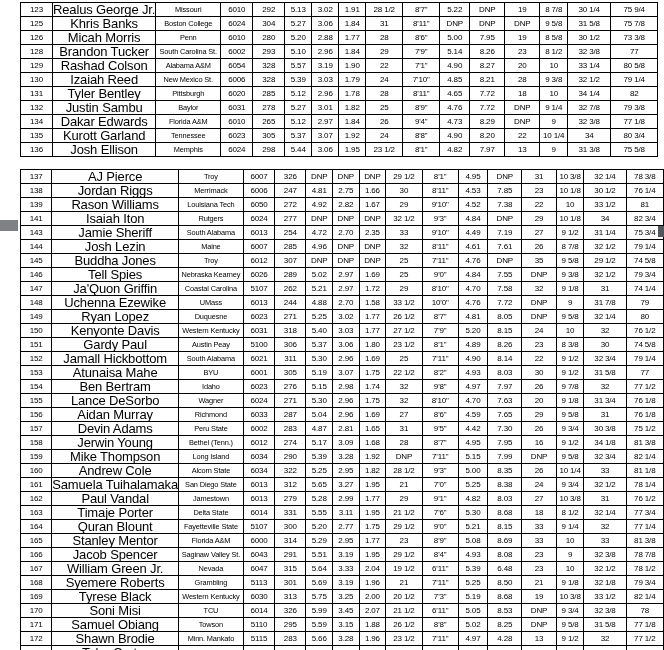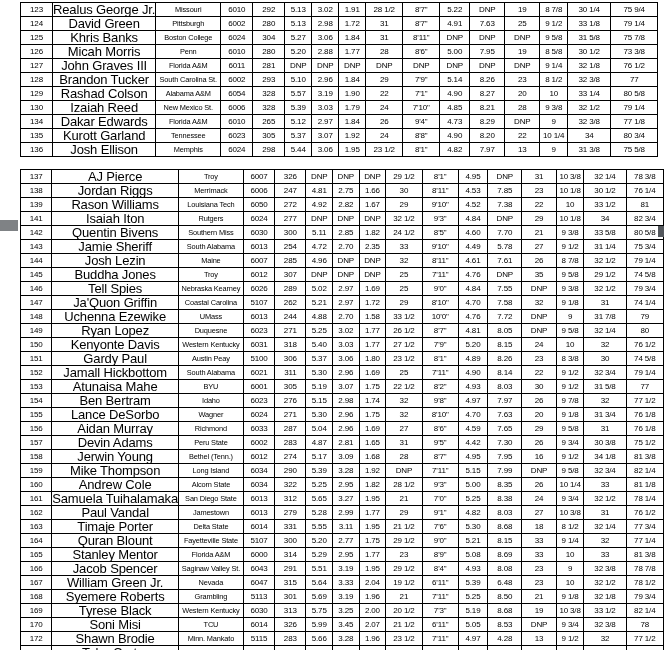--- a/index.html
+++ b/index.html
@@ -76,38 +76,20 @@
           <td class="c8">28 1/2</td>
           <td class="c9">8'7"</td>
           <td class="c10">5.22</td>
           <td class="c11">DNP</td>
           <td class="c12">19</td>
           <td class="c13">8 7/8</td>
           <td class="c14">30 1/4</td>
           <td class="c15">75 9/4</td>
         </tr>
         <tr>
-          <td class="c0">124</td>
-          <td class="c1">David Green</td>
-          <td class="c2">Pittsburgh</td>
-          <td class="c3">6002</td>
-          <td class="c4">280</td>
-          <td class="c5">5.13</td>
-          <td class="c6">2.98</td>
-          <td class="c7">1.72</td>
-          <td class="c8">31</td>
-          <td class="c9">8'7"</td>
-          <td class="c10">4.91</td>
-          <td class="c11">7.63</td>
-          <td class="c12">25</td>
-          <td class="c13">9 1/2</td>
-          <td class="c14">33 1/8</td>
-          <td class="c15">79 1/4</td>
-        </tr>
-        <tr>
           <td class="c0">125</td>
           <td class="c1">Khris Banks</td>
           <td class="c2">Boston College</td>
           <td class="c3">6024</td>
           <td class="c4">304</td>
           <td class="c5">5.27</td>
           <td class="c6">3.06</td>
           <td class="c7">1.84</td>
           <td class="c8">31</td>
           <td class="c9">8'11"</td>
@@ -130,38 +112,20 @@
           <td class="c8">28</td>
           <td class="c9">8'6"</td>
           <td class="c10">5.00</td>
           <td class="c11">7.95</td>
           <td class="c12">19</td>
           <td class="c13">8 5/8</td>
           <td class="c14">30 1/2</td>
           <td class="c15">73 3/8</td>
         </tr>
         <tr>
-          <td class="c0">127</td>
-          <td class="c1">John Graves III</td>
-          <td class="c2">Florida A&amp;M</td>
-          <td class="c3">6011</td>
-          <td class="c4">281</td>
-          <td class="c5">DNP</td>
-          <td class="c6">DNP</td>
-          <td class="c7">DNP</td>
-          <td class="c8">DNP</td>
-          <td class="c9">DNP</td>
-          <td class="c10">DNP</td>
-          <td class="c11">DNP</td>
-          <td class="c12">DNP</td>
-          <td class="c13">9 1/4</td>
-          <td class="c14">32 1/8</td>
-          <td class="c15">76 1/2</td>
-        </tr>
-        <tr>
           <td class="c0">128</td>
           <td class="c1">Brandon Tucker</td>
           <td class="c2">South Carolina St.</td>
           <td class="c3">6002</td>
           <td class="c4">293</td>
           <td class="c5">5.10</td>
           <td class="c6">2.96</td>
           <td class="c7">1.84</td>
           <td class="c8">29</td>
           <td class="c9">7'9"</td>
@@ -200,20 +164,56 @@
           <td class="c6">3.03</td>
           <td class="c7">1.79</td>
           <td class="c8">24</td>
           <td class="c9">7'10"</td>
           <td class="c10">4.85</td>
           <td class="c11">8.21</td>
           <td class="c12">28</td>
           <td class="c13">9 3/8</td>
           <td class="c14">32 1/2</td>
           <td class="c15">79 1/4</td>
+        </tr>
+        <tr>
+          <td class="c0">131</td>
+          <td class="c1">Tyler Bentley</td>
+          <td class="c2">Pittsburgh</td>
+          <td class="c3">6020</td>
+          <td class="c4">285</td>
+          <td class="c5">5.12</td>
+          <td class="c6">2.96</td>
+          <td class="c7">1.78</td>
+          <td class="c8">28</td>
+          <td class="c9">8'11"</td>
+          <td class="c10">4.65</td>
+          <td class="c11">7.72</td>
+          <td class="c12">18</td>
+          <td class="c13">10</td>
+          <td class="c14">34 1/4</td>
+          <td class="c15">82</td>
+        </tr>
+        <tr>
+          <td class="c0">132</td>
+          <td class="c1">Justin Sambu</td>
+          <td class="c2">Baylor</td>
+          <td class="c3">6031</td>
+          <td class="c4">278</td>
+          <td class="c5">5.27</td>
+          <td class="c6">3.01</td>
+          <td class="c7">1.82</td>
+          <td class="c8">25</td>
+          <td class="c9">8'9"</td>
+          <td class="c10">4.76</td>
+          <td class="c11">7.72</td>
+          <td class="c12">DNP</td>
+          <td class="c13">9 1/4</td>
+          <td class="c14">32 7/8</td>
+          <td class="c15">79 3/8</td>
         </tr>
         <tr>
           <td class="c0">134</td>
           <td class="c1">Dakar Edwards</td>
           <td class="c2">Florida A&amp;M</td>
           <td class="c3">6010</td>
           <td class="c4">265</td>
           <td class="c5">5.12</td>
           <td class="c6">2.97</td>
           <td class="c7">1.84</td>
@@ -351,50 +351,32 @@
           <td class="c8">32 1/2</td>
           <td class="c9">9'3"</td>
           <td class="c10">4.84</td>
           <td class="c11">DNP</td>
           <td class="c12">29</td>
           <td class="c13">10 1/8</td>
           <td class="c14">34</td>
           <td class="c15">82 3/4</td>
         </tr>
         <tr>
-          <td class="c0">142</td>
-          <td class="c1">Quentin Bivens</td>
-          <td class="c2">Southern Miss</td>
-          <td class="c3">6030</td>
-          <td class="c4">300</td>
-          <td class="c5">5.11</td>
-          <td class="c6">2.85</td>
-          <td class="c7">1.82</td>
-          <td class="c8">24 1/2</td>
-          <td class="c9">8'5"</td>
-          <td class="c10">4.60</td>
-          <td class="c11">7.70</td>
-          <td class="c12">21</td>
-          <td class="c13">9 3/8</td>
-          <td class="c14">33 5/8</td>
-          <td class="c15">80 5/8</td>
-        </tr>
-        <tr>
           <td class="c0">143</td>
           <td class="c1">Jamie Sheriff</td>
           <td class="c2">South Alabama</td>
           <td class="c3">6013</td>
           <td class="c4">254</td>
           <td class="c5">4.72</td>
           <td class="c6">2.70</td>
           <td class="c7">2.35</td>
           <td class="c8">33</td>
           <td class="c9">9'10"</td>
           <td class="c10">4.49</td>
-          <td class="c11">5.78</td>
+          <td class="c11">7.19</td>
           <td class="c12">27</td>
           <td class="c13">9 1/2</td>
           <td class="c14">31 1/4</td>
           <td class="c15">75 3/4</td>
         </tr>
         <tr>
           <td class="c0">144</td>
           <td class="c1">Josh Lezin</td>
           <td class="c2">Maine</td>
           <td class="c3">6007</td>
@@ -873,20 +855,38 @@
           <td class="c8">21 1/2</td>
           <td class="c9">6'11"</td>
           <td class="c10">5.05</td>
           <td class="c11">8.53</td>
           <td class="c12">DNP</td>
           <td class="c13">9 3/4</td>
           <td class="c14">32 3/8</td>
           <td class="c15">78</td>
         </tr>
         <tr>
+          <td class="c0">171</td>
+          <td class="c1">Samuel Obiang</td>
+          <td class="c2">Towson</td>
+          <td class="c3">5110</td>
+          <td class="c4">295</td>
+          <td class="c5">5.59</td>
+          <td class="c6">3.15</td>
+          <td class="c7">1.88</td>
+          <td class="c8">26 1/2</td>
+          <td class="c9">8'8"</td>
+          <td class="c10">5.02</td>
+          <td class="c11">8.25</td>
+          <td class="c12">DNP</td>
+          <td class="c13">9 5/8</td>
+          <td class="c14">31 5/8</td>
+          <td class="c15">77 1/8</td>
+        </tr>
+        <tr>
           <td class="c0">172</td>
           <td class="c1">Shawn Brodie</td>
           <td class="c2">Minn. Mankato</td>
           <td class="c3">5115</td>
           <td class="c4">283</td>
           <td class="c5">5.66</td>
           <td class="c6">3.28</td>
           <td class="c7">1.96</td>
           <td class="c8">23 1/2</td>
           <td class="c9">7'11"</td>

